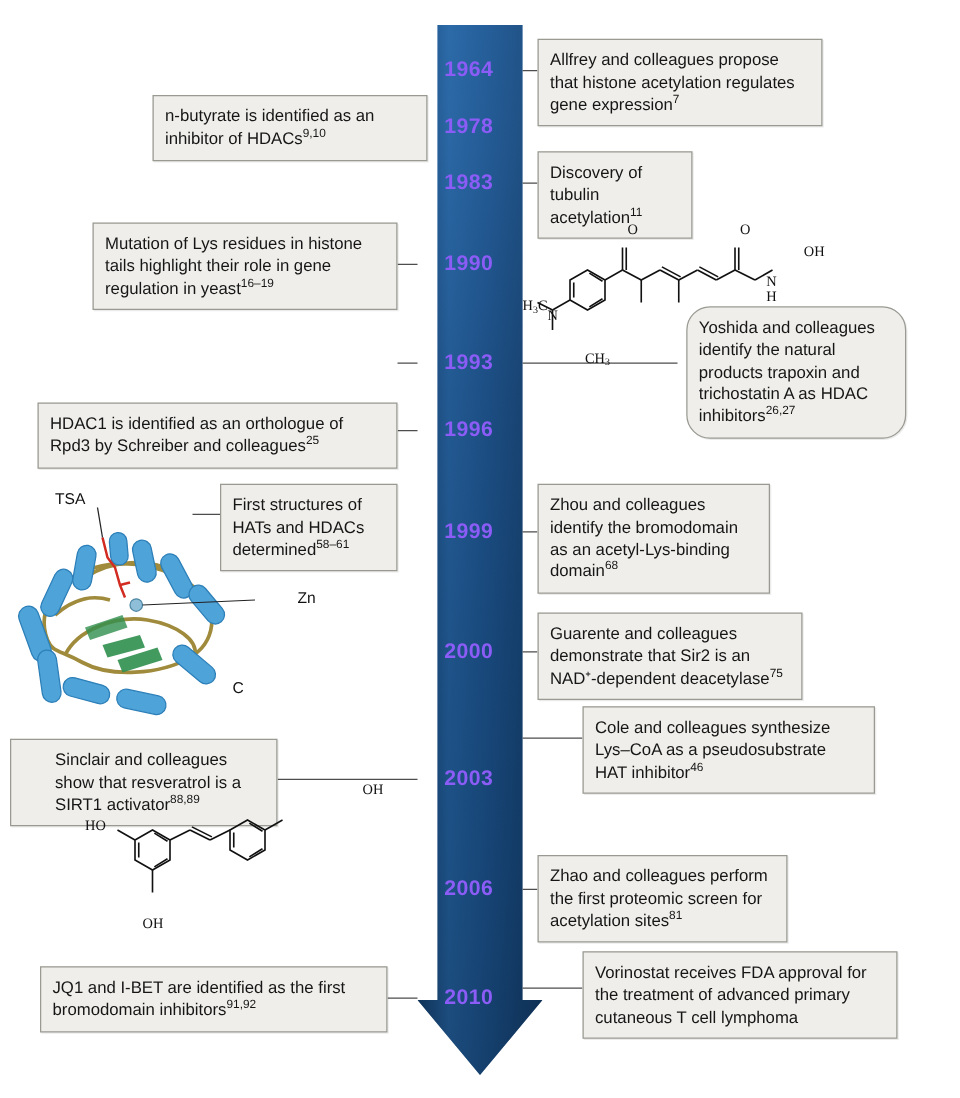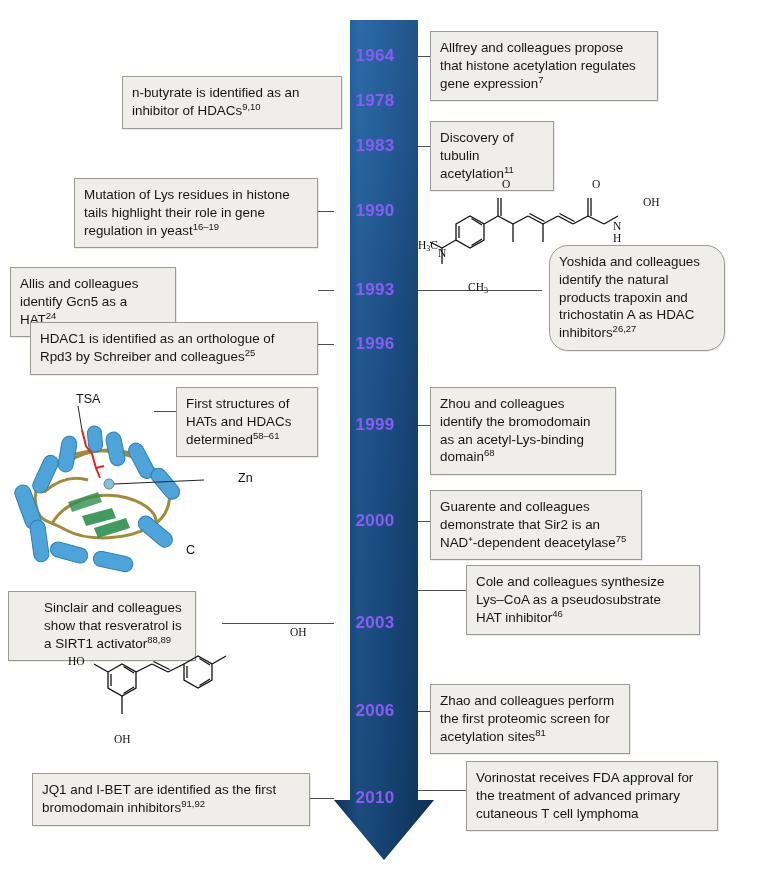--- a/index.html
+++ b/index.html
@@ -151,23 +151,20 @@
   </div>
 
   <div class="box" style="left:430px; top:121px; width:124px;">
     <span>Discovery of tubulin acetylation</span><sup>11</sup>
   </div>
 
   <div class="box" style="left:74px; top:178px; width:244px;">
     <span>Mutation of Lys residues in histone tails highlight their role in gene regulation in yeast</span><sup>16–19</sup>
   </div>
 
-  <div class="box" style="left:10px; top:267px; width:166px;">
-    <span>Allis and colleagues identify Gcn5 as a HAT</span><sup>24</sup>
-  </div>
 
   <div class="box" style="left:549px; top:245px; width:176px;border-radius:19px;">
     <span>Yoshida and colleagues identify the natural products trapoxin and trichostatin A as HDAC inhibitors</span><sup>26,27</sup>
   </div>
 
   <div class="box" style="left:30px; top:322px; width:288px;">
     <span>HDAC1 is identified as an orthologue of Rpd3 by Schreiber and colleagues</span><sup>25</sup>
   </div>
 
   <div class="box" style="left:176px; top:387px; width:142px;">
@@ -179,21 +176,21 @@
   </div>
 
   <div class="box" style="left:430px; top:490px; width:212px;">
     <span>Guarente and colleagues demonstrate that Sir2 is an NAD⁺-dependent deacetylase</span><sup>75</sup>
   </div>
 
   <div class="box" style="left:466px; top:565px; width:234px;">
     <span>Cole and colleagues synthesize Lys–CoA as a pseudosubstrate HAT inhibitor</span><sup>46</sup>
   </div>
 
-  <div class="box" style="left:8px; top:591px; width:188px;padding-left:35px;">
+  <div class="box" style="left:8px; top:591px; width:214px;padding-left:35px;">
     <span>Sinclair and colleagues show that resveratrol is a SIRT1 activator</span><sup>88,89</sup>
   </div>
 
   <div class="box" style="left:430px; top:684px; width:200px;">
     <span>Zhao and colleagues perform the first proteomic screen for acetylation sites</span><sup>81</sup>
   </div>
 
   <div class="box" style="left:466px; top:761px; width:252px;">
     <span>Vorinostat receives FDA approval for the treatment of advanced primary cutaneous T cell lymphoma</span><sup></sup>
   </div>
@@ -272,21 +269,21 @@
         <path d="M74,38 L78,54 L84,62 L88,76 L92,86"></path>
         <path d="M88,76 L96,74"></path>
       </g>
 
       <circle cx="101" cy="92" r="5" fill="#8fbfd8" stroke="#4f87a4" stroke-width="1"></circle>
 
       <line x1="74" y1="38" x2="70" y2="14" stroke="#222" stroke-width="1"></line>
       <line x1="106" y1="92" x2="196" y2="88" stroke="#222" stroke-width="1"></line>
     </svg>
   </div>
-  <div class="struct-label" style="left:76px; top:392px;">TSA</div>
+  <div class="struct-label" style="left:44px; top:392px;">TSA</div>
   <div class="struct-label" style="left:210px; top:471px;margin-left:28px;">Zn</div>
   <div class="struct-label" style="left:186px; top:543px;">C</div>
 
   <div style="position:absolute; left:60px; top:620px; width:260px; height:140px;">
     <svg width="260" height="140" viewBox="0 0 260 140" xmlns="http://www.w3.org/2000/svg" stroke="#111" stroke-width="1.3" fill="none">
 
       <polygon points="48,52 62,44 76,52 76,68 62,76 48,68"></polygon>
       <line x1="51" y1="54" x2="51" y2="66"></line>
       <line x1="63.5" y1="46.5" x2="74" y2="53"></line>
       <line x1="63.5" y1="73.5" x2="74" y2="67"></line>

